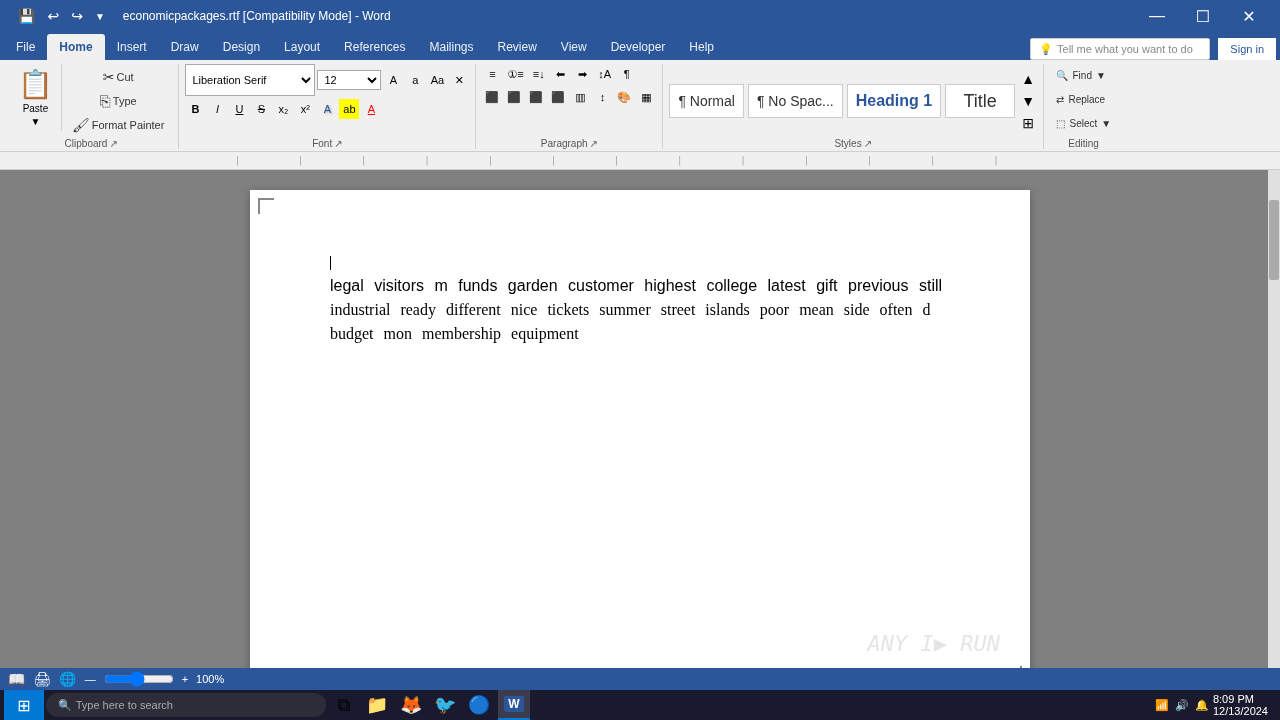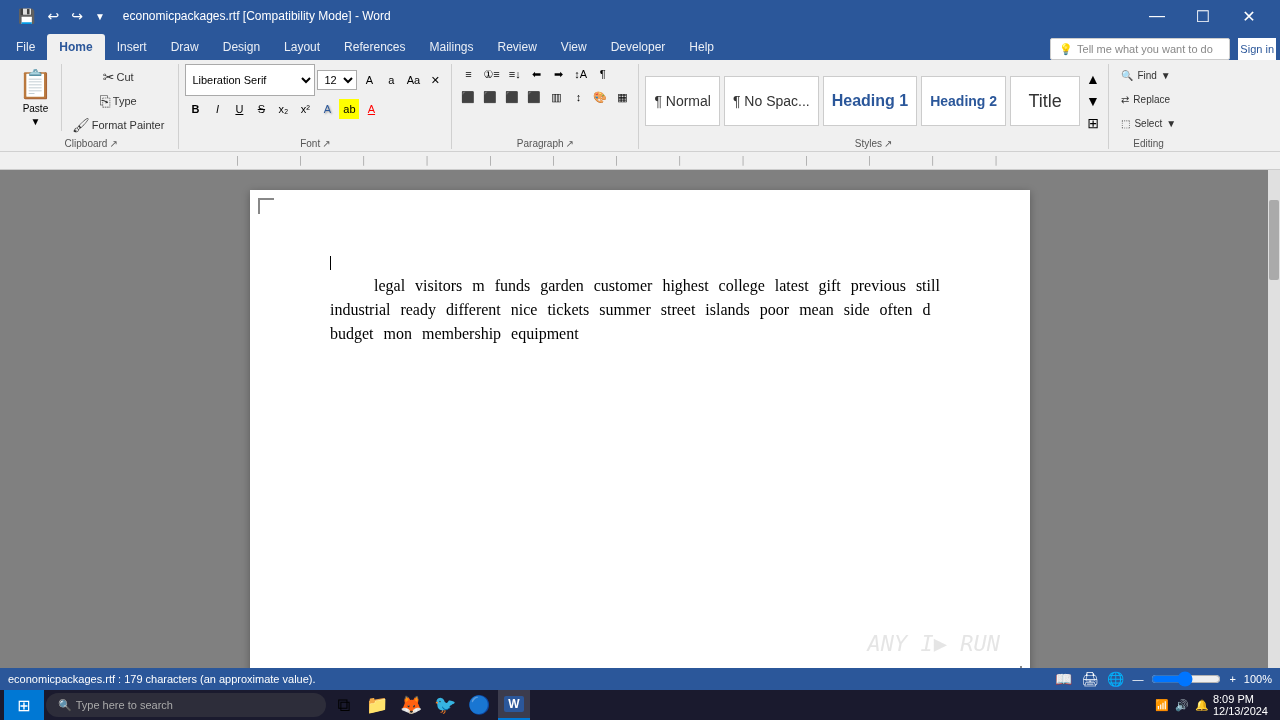--- a/index.html
+++ b/index.html
@@ -47,21 +47,21 @@
     }
     .ribbon-tab.active {
       background: #f0f0f0;
       color: #2b579a;
       font-weight: 600;
     }
     .sign-in-btn {
       background: white;
       color: #2b579a;
       border: none;
-      padding: 3px 2px;
+      padding: 3px 12px;
       font-size: 11px;
       cursor: pointer;
       margin-right: 8px;
       height: 22px;
     }
 
     
     .ribbon {
       background: #f0f0f0;
       border-bottom: 1px solid #d0d0d0;
@@ -134,34 +134,34 @@
 
     
     .font-group { display: flex; flex-direction: column; gap: 3px; }
     .font-row { display: flex; align-items: center; gap: 2px; }
     .font-select {
       height: 32px; font-size: 11px; border: 1px solid #aaa; padding: 0 2px;
       background: white; min-width: 130px; cursor: pointer;
     }
     .font-size-select {
       height: 20px; font-size: 11px; border: 1px solid #aaa; padding: 0 2px;
-      background: white; width: 40px; cursor: pointer;
+      background: white; width: 64px; cursor: pointer;
     }
     .font-btn {
       height: 20px; min-width: 20px; padding: 0 2px;
       border: 1px solid transparent; background: transparent;
       cursor: pointer; font-size: 11px; display: flex; align-items: center; justify-content: center;
     }
     .font-btn.bold { font-weight: bold; }
     .font-btn.italic { font-style: italic; }
     .font-btn.underline { text-decoration: underline; }
     .styles-row { display: flex; align-items: center; gap: 4px; }
     .style-item {
       border: 1px solid #ccc; padding: 2px 8px; cursor: pointer;
-      background: white; min-width: 70px; height: 50px;
+      background: white; min-width: 70px; height: 34px;
       display: flex; flex-direction: column; align-items: center; justify-content: center;
       font-size: 11px; text-align: center;
     }
     .style-item.normal .preview { font-size: 13px; color: #333; }
     .style-item.no-spacing .preview { font-size: 13px; color: #333; }
     .style-item.heading1 .preview { font-size: 15px; color: #2b579a; font-weight: bold; }
     .style-item.heading2 .preview { font-size: 13px; color: #2b579a; font-weight: bold; }
     .style-item.title .preview { font-size: 16px; color: #333; }
     .style-arrow { cursor: pointer; padding: 2px; font-size: 14px; }
 
@@ -456,23 +456,20 @@
       <div class="styles-row">
         <div class="style-item normal">
           <div class="preview" style="font-size:14px;color:#333;">¶ Normal</div>
         </div>
         <div class="style-item no-spacing">
           <div class="preview" style="font-size:14px;">¶ No Spac...</div>
         </div>
         <div class="style-item heading1">
           <div class="preview" style="font-size:16px;color:#2b579a;font-weight:bold;">Heading 1</div>
         </div>
-        <div class="style-item heading2">
-          <div class="preview" style="font-size:14px;color:#2b579a;">Heading 2</div>
-        </div>
         <div class="style-item title">
           <div class="preview" style="font-size:18px;">Title</div>
         </div>
         <div style="display:flex;flex-direction:column;align-items:center;gap:2px;">
           <span class="style-arrow">▲</span>
           <span class="style-arrow">▼</span>
           <span class="style-arrow">⊞</span>
         </div>
       </div>
     </div>
@@ -507,37 +504,36 @@
 <div class="ruler">
   <span style="font-size:8px;letter-spacing:28px;color:#888;">│ │ │ │ │ │ │ │ │ │ │ │ │</span>
 </div>
 
 <div class="main-area" style="height: calc(720px - 32px - 28px - 90px - 18px - 22px - 30px); position: relative;">
   <div class="document">
     <div class="page-corner-tl"></div>
     <div class="page-corner-br"></div>
     <div class="doc-content">
       <span class="cursor-mark"></span>
-      <p style="font-family:Liberation Serif, serif;font-size:12pt;margin-left:44px;">legal   visitors    m    funds   garden customer highest college latest gift previous        still</p>
+      <p style="font-family:Liberation Sans, sans-serif;font-size:12pt;">legal   visitors    m    funds   garden customer highest college latest gift previous        still</p>
       <p style="font-family:'Times New Roman',serif;font-size:12pt;">industrial ready different    nice    tickets      summer street islands poor mean    side    often d</p>
       <p style="font-family:'Times New Roman',serif;font-size:12pt;">budget    mon membership    equipment</p>
     </div>
 
     <div class="watermark">
       <span style="font-family:monospace;font-size:22px;color:#aaa;opacity:0.6;">ANY I▶ RUN</span>
     </div>
   </div>
 
   <div class="scroll-area" style="position:absolute;right:0;top:0;bottom:0;width:12px;background:#e0e0e0;">
     <div class="scroll-thumb" style="background:#aaa;width:10px;height:80px;margin:0 1px;position:absolute;top:30px;border-radius:2px;"></div>
   </div>
 </div>
 
 <div class="status-bar">
-  <span>economicpackages.rtf : 179 characters (an approximate value).</span>
   <div class="status-right">
     <span class="view-btn">📖</span>
     <span class="view-btn">🖨</span>
     <span class="view-btn">🌐</span>
     <span style="color:white;cursor:pointer;">—</span>
     <input type="range" class="zoom-slider" min="10" max="200" value="100" style="width: 70px;">
     <span style="color:white;cursor:pointer;">+</span>
     <span style="cursor:pointer;">100%</span>
   </div>
 </div>

